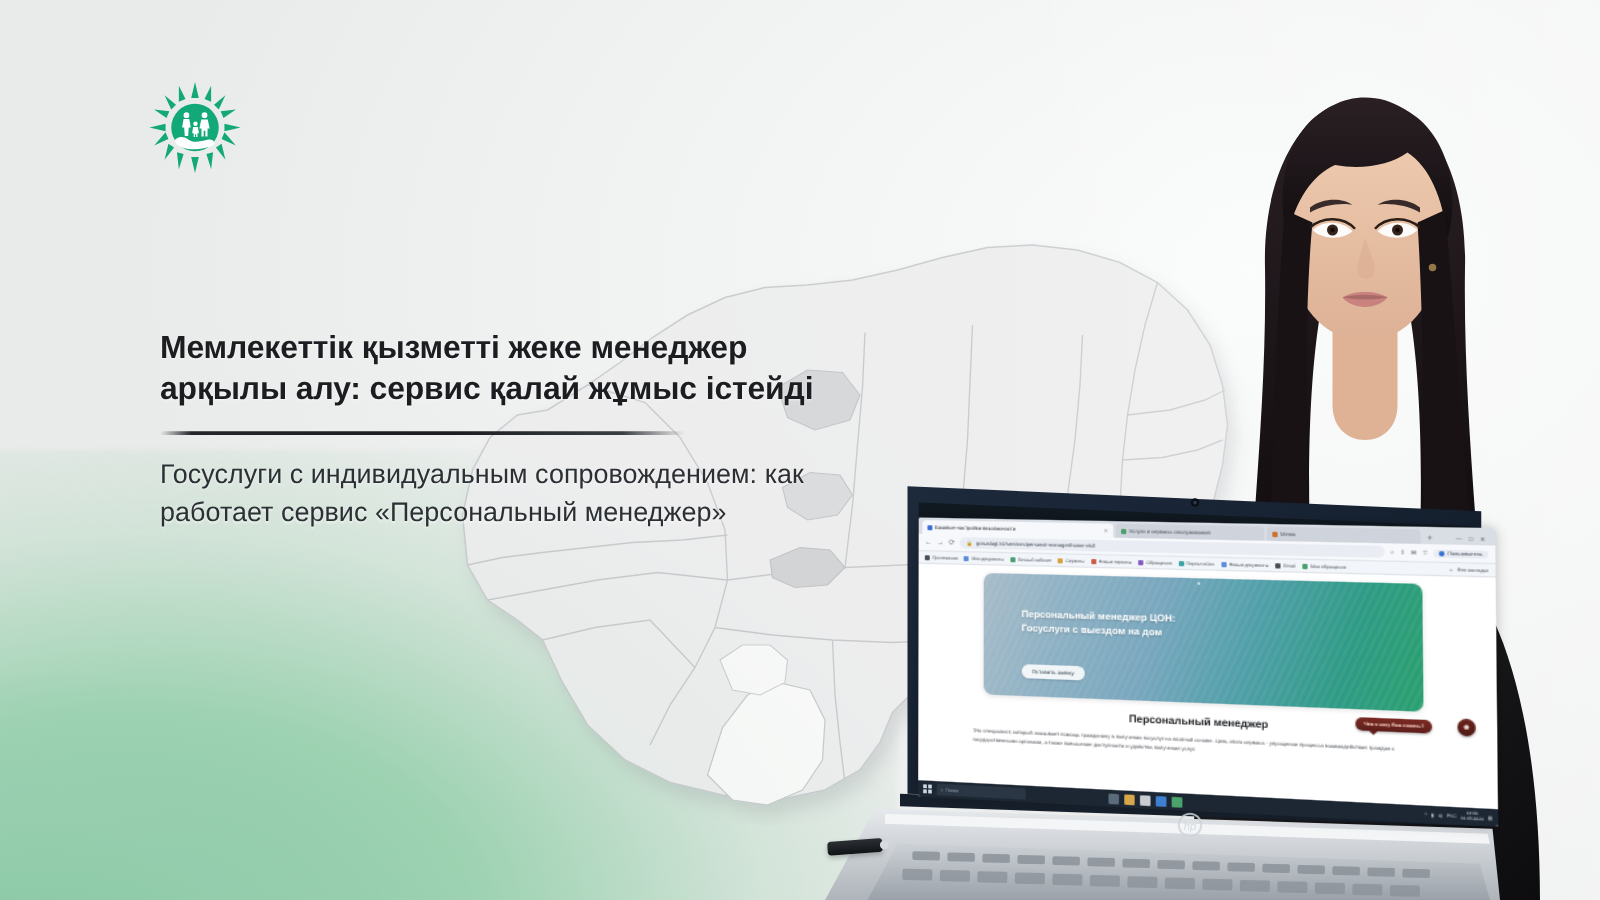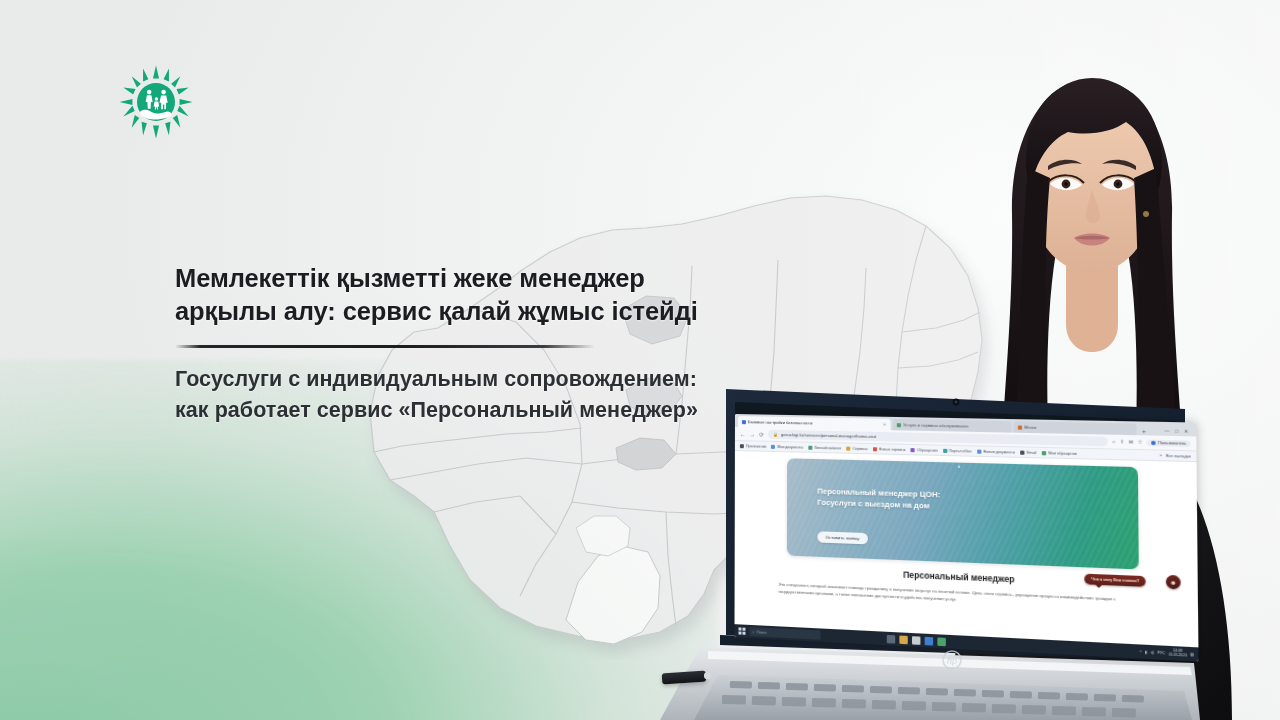--- a/index.html
+++ b/index.html
@@ -44,33 +44,33 @@
   .map-wrap svg { width:100%; height:100%; display:block; }
 
   
   .logo {
     position:absolute; left:118px; top:64px;
     width:76px; height:76px;
   }
   .logo svg { width:100%; height:100%; display:block; }
 
   
-  .textblock { position:absolute; left:128px; top:262px; width:540px;margin-left:47px; }
+  .textblock { position:absolute; left:128px; top:262px; width:540px; }
   .headline {
     font-size:25.5px; line-height:1.30; font-weight:bold;
     color:#1b1d20; letter-spacing:-0.1px;
     text-shadow:0 1px 2px rgba(255,255,255,.65);
   }
   .divider {
     margin:17px 0 16px 0; height:3px; width:420px;
     background:linear-gradient(to right, rgba(40,42,45,0) 0%, #22252a 6%, #1a1c1f 55%, #3a3d42 88%, rgba(60,62,66,0) 100%);
     border-radius:2px;
   }
   .subhead {
-    font-size:21.5px; line-height:1.41; font-weight:700;
+    font-size:21.5px; line-height:1.41; font-weight:400;
     color:#2c3034; letter-spacing:0.05px;
     text-shadow:0 1px 2px rgba(255,255,255,.6);
   }
 
   
   .person { position:absolute; right:40px; top:38px; width:300px; height:682px; }
   .person svg { width:100%; height:100%; display:block; }
 
   
   .laptop {

